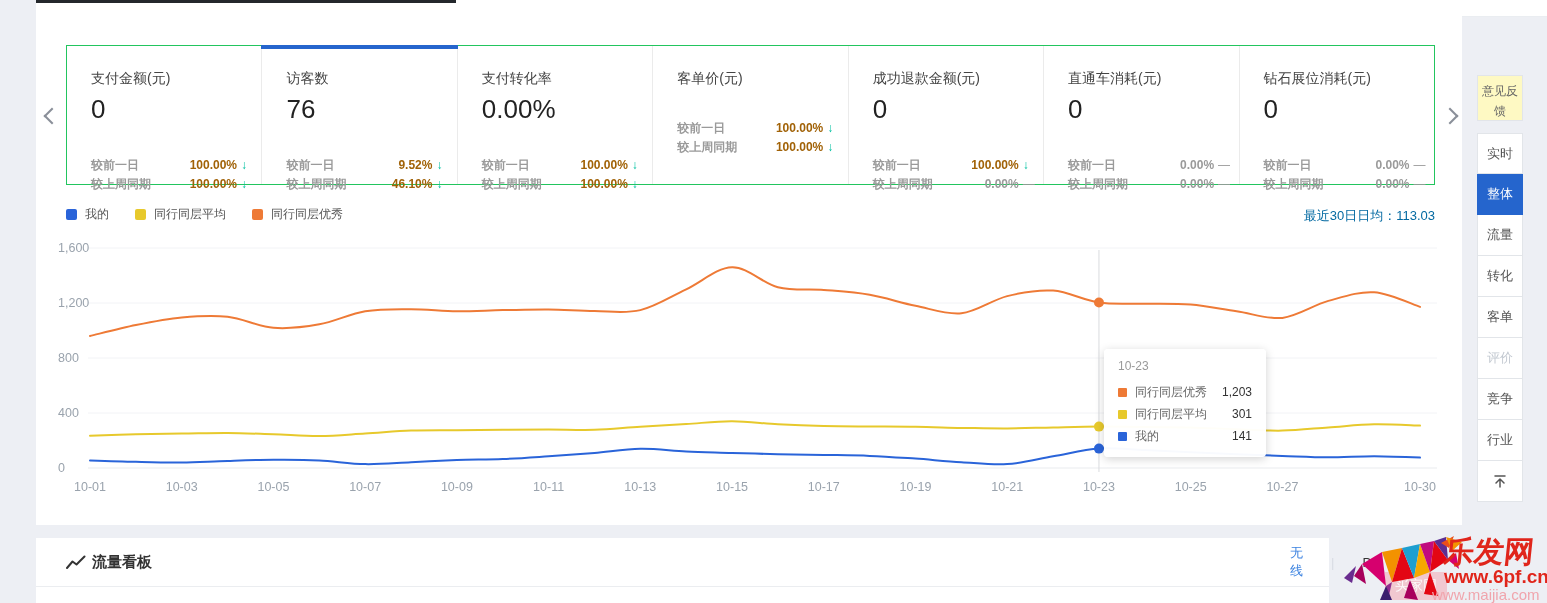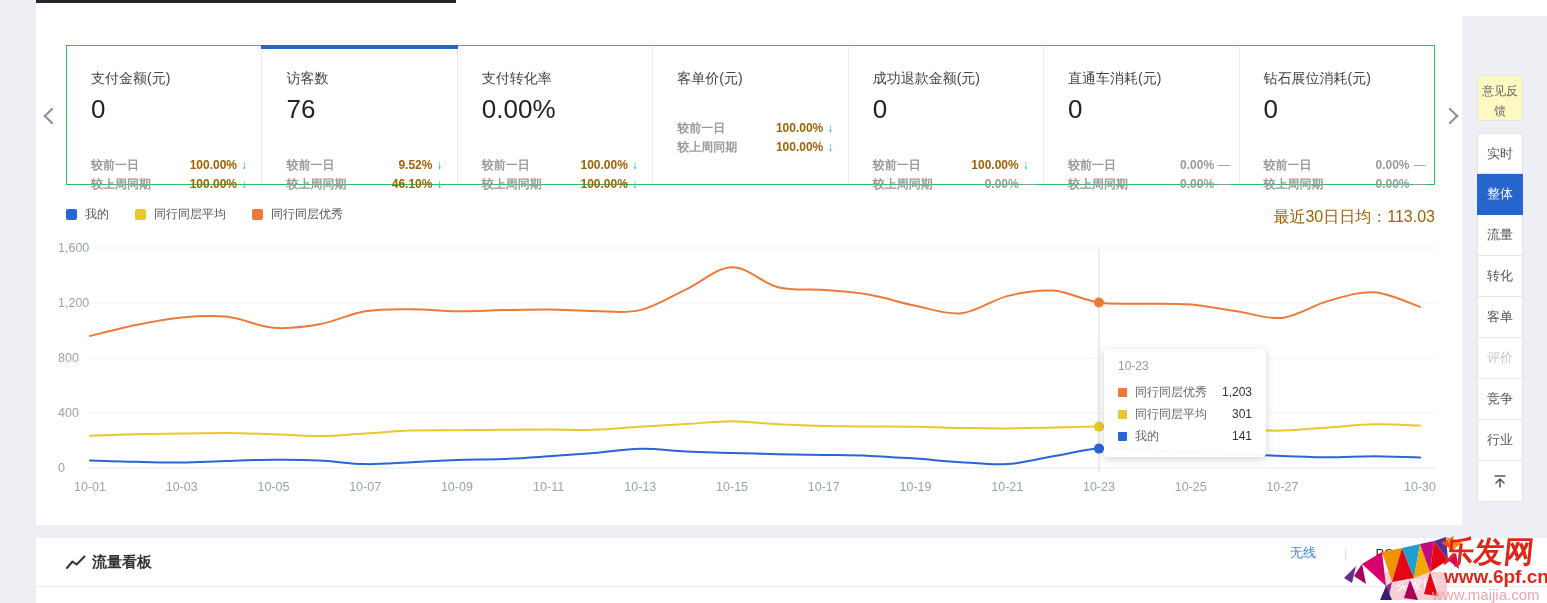--- a/index.html
+++ b/index.html
@@ -37,21 +37,21 @@
   .chev{position:absolute;top:110px;width:10px;height:10px;border-left:2px solid #8a8f99;border-bottom:2px solid #8a8f99;cursor:pointer;z-index:2;}
   #chev-left{left:46px;transform:rotate(45deg);}
   #chev-right{left:1444px;transform:rotate(-135deg);}
   
   #legend{position:absolute;left:66px;top:206px;display:flex;gap:26px;z-index:2;}
   .lg-item{display:flex;align-items:center;gap:8px;font-size:12px;color:#555;cursor:pointer;}
   .lg-sq{width:11px;height:11px;border-radius:2px;display:inline-block;}
   .lg-sq.mine{background:#2a64d9;}
   .lg-sq.avg{background:#e7c92c;}
   .lg-sq.best{background:#ee7a36;}
-  #avg-caption{position:absolute;left:1135px;top:207px;width:300px;text-align:right;font-size:16px;color:#a16207;z-index:2;}
+  #avg-caption{position:absolute;left:1135px;top:207px;width:300px;text-align:right;font-size:13px;color:#0369a1;z-index:2;}
   
   #chart-svg{position:absolute;left:0;top:0;z-index:1;}
   
   #tooltip{position:absolute;left:1104px;top:349px;width:162px;background:rgba(255,255,255,.97);border-radius:4px;
     box-shadow:0 2px 10px rgba(0,0,0,.18);padding:10px 14px 10px 14px;z-index:4;box-sizing:border-box;}
   #tooltip .tt-title{font-size:12px;color:#999;margin-bottom:8px;}
   .tt-row{display:flex;align-items:center;height:22px;font-size:12px;}
   .tt-sq{width:9px;height:9px;border-radius:1px;margin-right:8px;flex:0 0 auto;}
   .tt-sq.best{background:#ee7a36;}
   .tt-sq.avg{background:#e7c92c;}
@@ -61,21 +61,21 @@
   
   #sidebar{position:absolute;left:1477px;top:75px;width:46px;z-index:2;}
   #feedback-btn{width:46px;height:46px;background:#fef9c3;border:1px solid #e2e5e9;box-sizing:border-box;
     font-size:12px;color:#666;text-align:center;line-height:1.7;padding-top:5px;cursor:pointer;margin-bottom:12px;}
   .snav-btn{width:46px;height:41px;background:#fff;border:1px solid #e2e5e9;border-top:none;box-sizing:border-box;
     font-size:13px;color:#555;display:flex;align-items:center;justify-content:center;cursor:pointer;}
   .snav-btn.first{border-top:1px solid #e2e5e9;}
   .snav-btn.active{background:#2565cd;border-color:#2565cd;color:#fff;}
   .snav-btn.dim{color:#c3c9d1;}
   
-  #bottom{position:absolute;left:36px;top:538px;width:1511px;height:65px;background:#fff;z-index:2;}
+  #bottom{position:absolute;left:36px;top:538px;width:1293px;height:65px;background:#fff;z-index:2;}
   #bottom-hdr{position:relative;height:48px;border-bottom:1px solid #ebedf0;}
   #bottom-title{position:absolute;left:56px;top:15px;font-size:15px;color:#333;font-weight:bold;}
   #trend-icon{position:absolute;left:30px;top:17px;}
   #bottom-links{position:absolute;left:1254px;top:6px;display:flex;gap:28px;font-size:13px;align-items:center;}
   #link-wireless{color:#3b82e0;cursor:pointer;}
   #link-sep{color:#d8dce3;}
   #link-pc{color:#333;cursor:pointer;}
   
   #wm{position:absolute;left:1340px;top:536px;width:207px;height:67px;z-index:6;pointer-events:none;}
   #wm-chip{position:absolute;left:45px;top:36px;width:62px;height:28px;background:rgba(244,168,178,.55);

